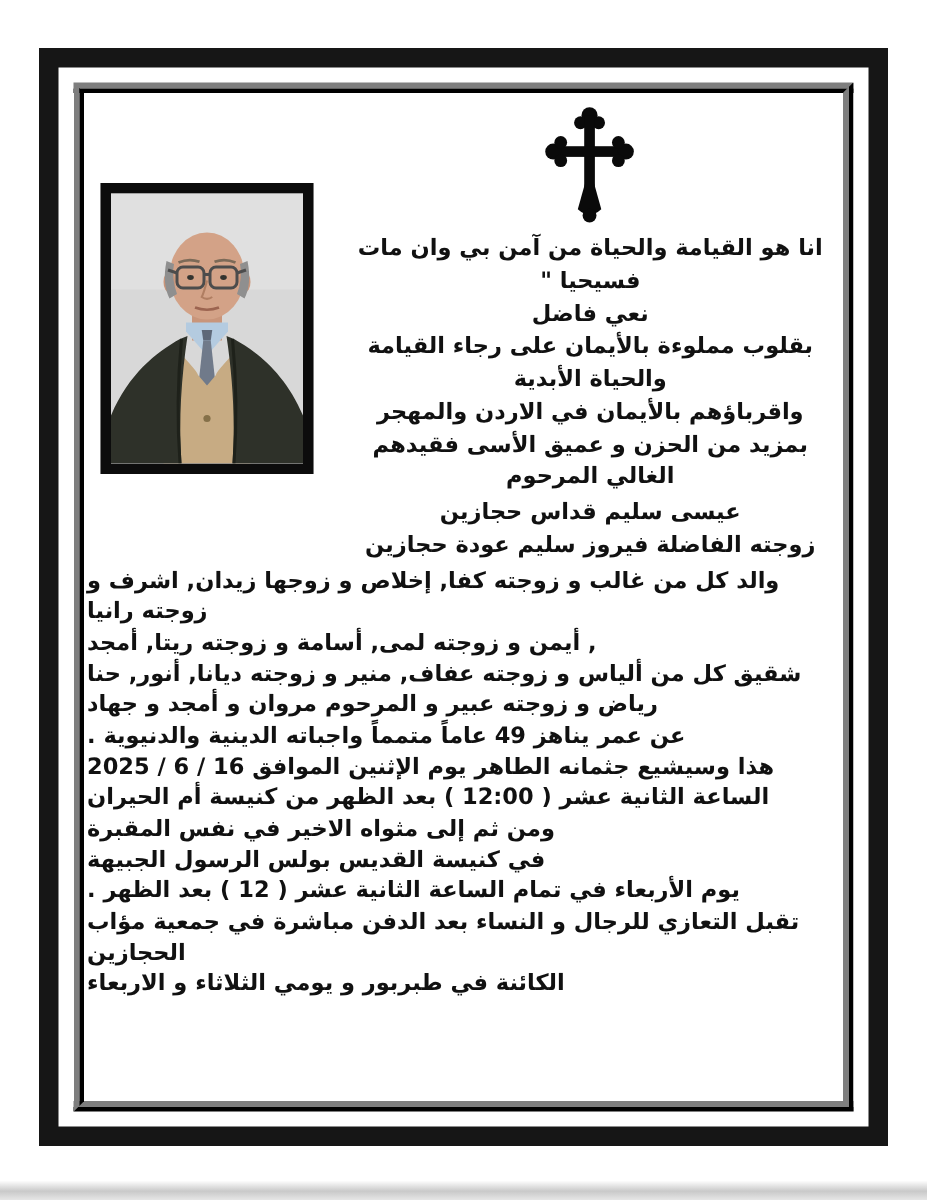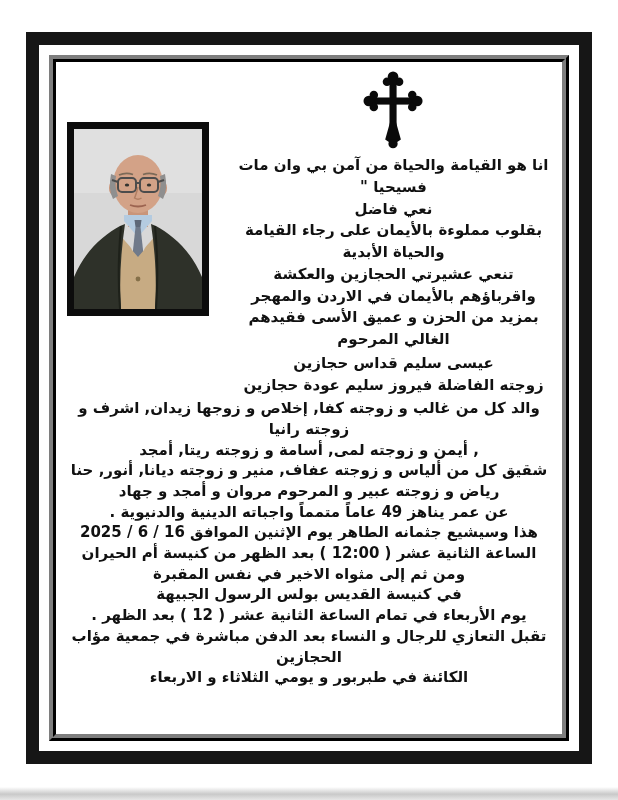--- a/index.html
+++ b/index.html
@@ -25,21 +25,21 @@
   }
   .photo-frame svg{display:block;width:100%;height:100%;}
   .top-column{flex:1;direction:rtl;text-align:center;min-width:0;padding-left:18px;}
   .cross-wrap{height:84px;margin:3px 0 2px;}
   .cross-wrap svg{height:84px;display:block;margin:0 auto;}
   p{margin:0;font-weight:bold;direction:rtl;unicode-bidi:plaintext;}
   .top-column p{font-size:15px;line-height:1.45;}
   .clan{font-size:20px;line-height:1.35;}
   .name{font-size:28px;line-height:1.25;margin:2px 0 0;font-weight:bold;}
   .wife{font-size:17px;line-height:1.4;}
-  .body-text{margin-top:2px;text-align:center;}
+  .body-text{margin-top:2px;text-align:left;}
   .body-text p{font-size:15px;line-height:1.38;}
 </style>
 </head>
 <body>
 
 <div class="page">
   <div class="outer-frame">
     <div class="inner-frame">
 
       <div class="top-section">
@@ -105,21 +105,20 @@
               <circle cx="79" cy="45" r="7.5"></circle>
               <circle cx="72" cy="36.5" r="6"></circle>
               <circle cx="72" cy="53.5" r="6"></circle>
               <path d="M41,74 L34,99 Q45,109 56,99 L49,74 Z"></path>
               <circle cx="45" cy="105" r="6.5"></circle>
             </svg>
           </div>
           <p>انا هو القيامة والحياة من آمن بي وان مات فسيحيا "</p>
           <p>نعي  فاضل</p>
           <p>بقلوب مملوءة بالأيمان على رجاء القيامة والحياة الأبدية</p>
-          <p class="clan">تنعي عشيرتي الحجازين والعكشة</p>
           <p>واقرباؤهم بالأيمان في الاردن  والمهجر</p>
           <p>بمزيد من الحزن و عميق الأسى فقيدهم  الغالي المرحوم</p>
           <p class="name">عيسى سليم قداس حجازين</p>
           <p class="wife">زوجته الفاضلة فيروز سليم عودة حجازين</p>
         </div>
       </div>
 
       <div class="body-text">
         <p>والد كل من غالب و زوجته كفا, إخلاص و زوجها زيدان, اشرف و زوجته رانيا</p>
         <p>, أيمن و زوجته لمى, أسامة و زوجته ريتا, أمجد</p>

